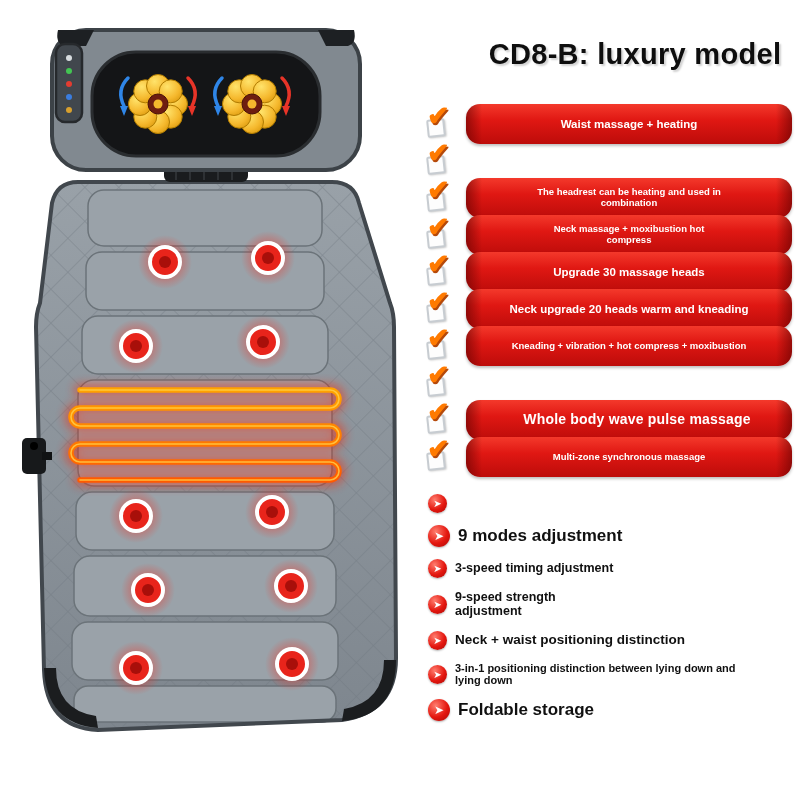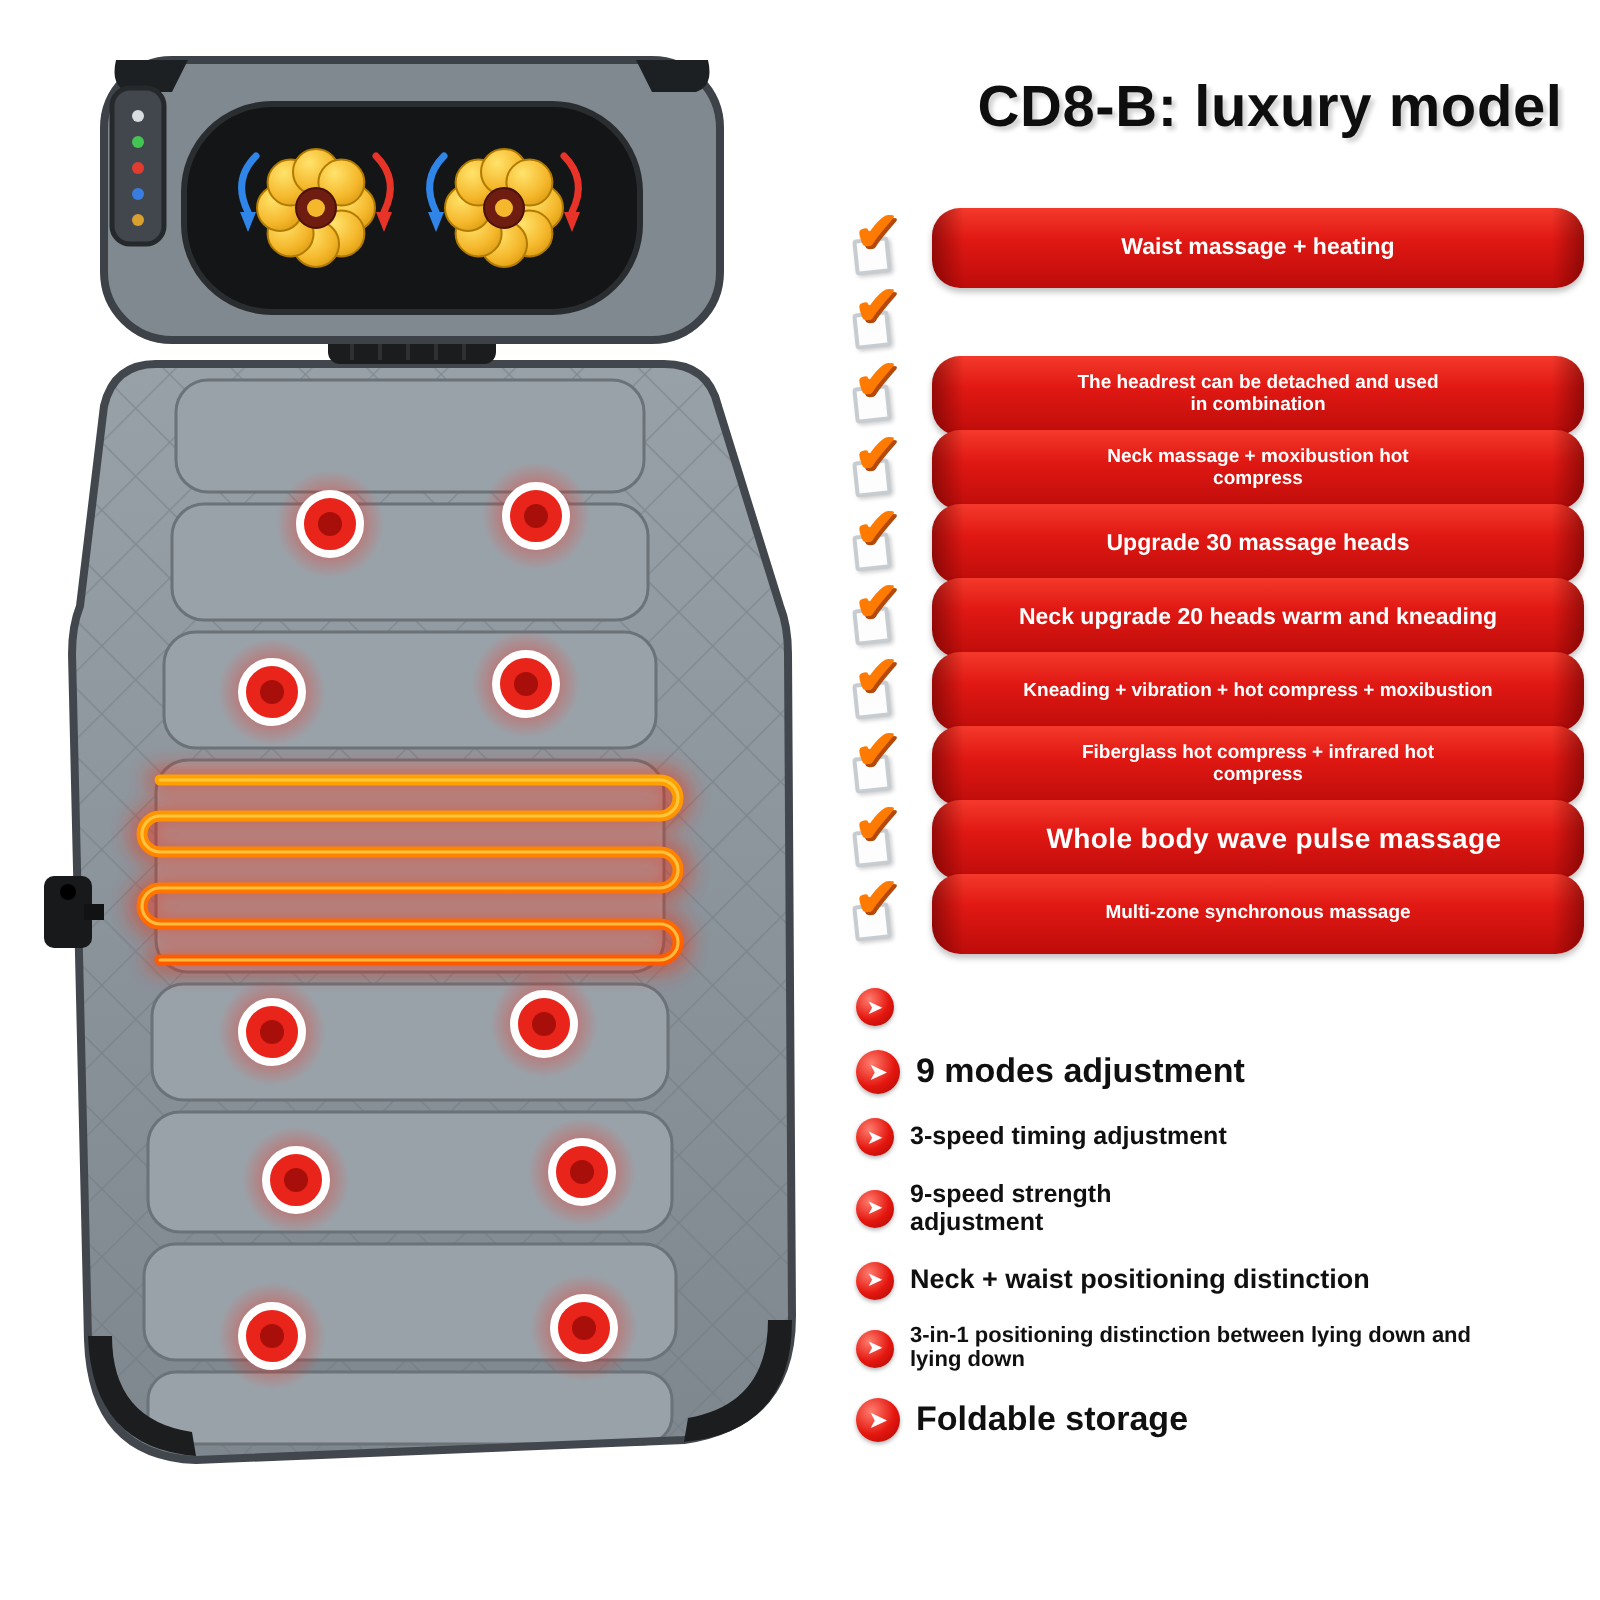--- a/index.html
+++ b/index.html
@@ -218,21 +218,21 @@
           <span class="box"></span>
           <span class="mark">✔</span>
         </span>
     </div>
     <div class="banner-row">
       <span class="check-icon">
           <span class="box"></span>
           <span class="mark">✔</span>
         </span>
       <span class="banner">
-          <span class="banner-label xs">The headrest can be detached and used in combination</span>
+          <span class="banner-label xs">The headrest can be heating and used in combination</span>
         </span>
     </div>
     <div class="banner-row">
       <span class="check-icon">
           <span class="box"></span>
           <span class="mark">✔</span>
         </span>
       <span class="banner">
           <span class="banner-label xs">Neck massage + moxibustion hot compress</span>
         </span>
@@ -261,23 +261,20 @@
           <span class="mark">✔</span>
         </span>
       <span class="banner">
           <span class="banner-label xs1">Kneading + vibration + hot compress + moxibustion</span>
         </span>
     </div>
     <div class="banner-row">
       <span class="check-icon">
           <span class="box"></span>
           <span class="mark">✔</span>
-        </span>
-      <span class="banner">
-          <span class="banner-label xs">Fiberglass hot compress + infrared hot compress</span>
         </span>
     </div>
     <div class="banner-row">
       <span class="check-icon">
           <span class="box"></span>
           <span class="mark">✔</span>
         </span>
       <span class="banner">
           <span class="banner-label lg">Whole body wave pulse massage</span>
         </span>

